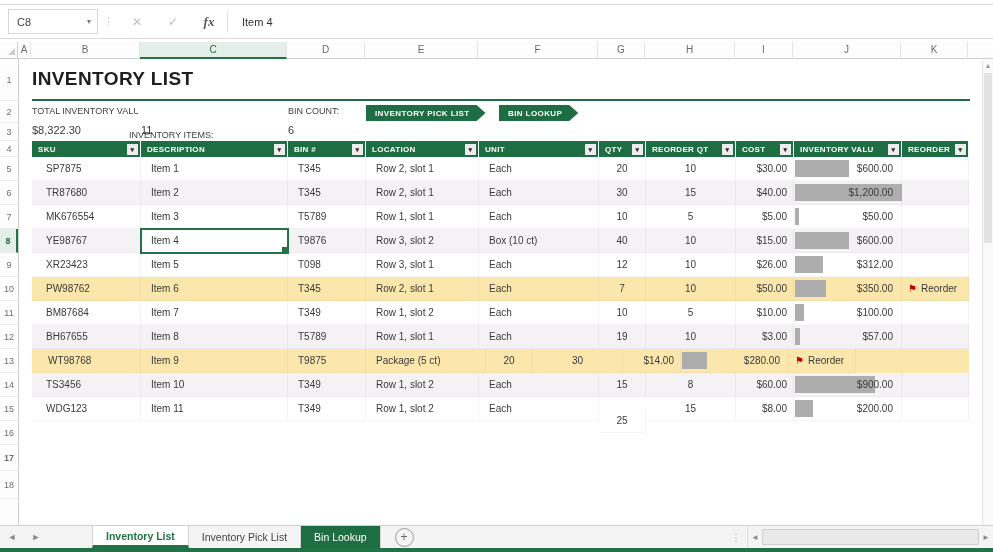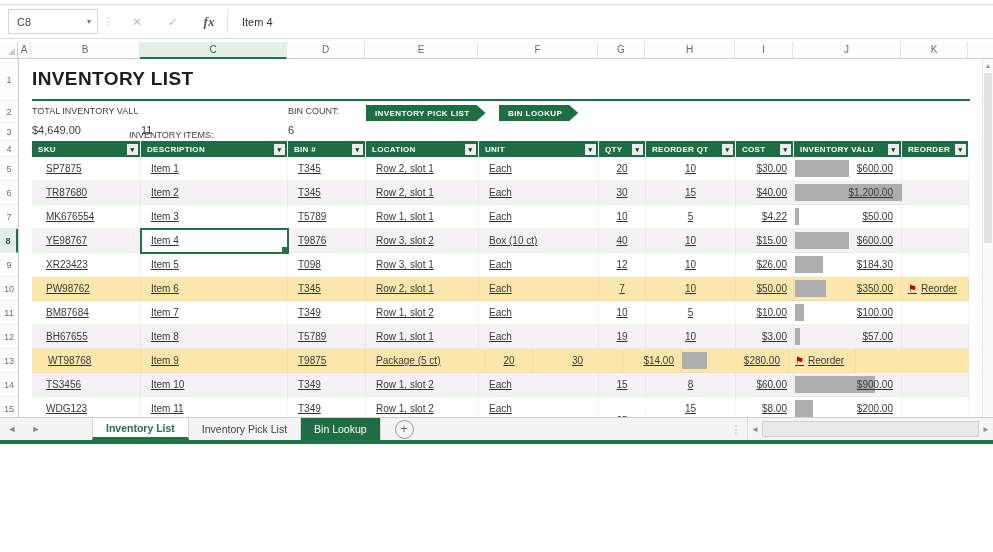--- a/index.html
+++ b/index.html
@@ -1,16 +1,16 @@
 <!DOCTYPE html>
 <html><head>
 <meta charset="utf-8">
 <style>
   html,body{margin:0;padding:0;background:#fff;}
-  .app{position:relative;width:993px;height:444px;background:#fff;overflow:hidden;
+  .app{position:relative;width:993px;height:552px;background:#fff;overflow:hidden;
        font-family:"Liberation Sans",sans-serif;color:#333;}
 
   
   .formula-bar{position:absolute;top:4px;left:0;right:0;height:33px;background:#fff;
     border-top:1px solid #dcdcdc;border-bottom:1px solid #dcdcdc;display:flex;align-items:center;}
   .name-box{margin-left:8px;width:88px;height:23px;border:1px solid #d6d6d6;display:flex;align-items:center;background:#fff;}
   .nb-text{flex:1;padding-left:8px;font-size:11px;color:#444;}
   .nb-caret{width:16px;text-align:center;color:#777;font-size:8px;cursor:default;}
   .fb-dots{margin:0 5px;color:#c3c3c3;font-size:11px;}
   .fb-btn{width:36px;text-align:center;font-size:12px;color:#bdbdbd;}
@@ -54,21 +54,21 @@
   .items-value{left:122px;}
   .bin-value{left:269px;}
 
   
   .inv-table{position:absolute;left:13px;top:82px;width:937px;}
   .thead{display:flex;height:16px;}
   .th{box-sizing:border-box;background:#1F6E43;color:#fff;font-size:8px;font-weight:bold;letter-spacing:0.3px;
     display:flex;align-items:center;padding-left:6px;border-right:1px solid #ffffff;overflow:hidden;white-space:nowrap;}
   .filter{margin-left:auto;margin-right:2px;flex:0 0 11px;width:11px;height:11px;background:#ededed;
     color:#2b2b2b;font-size:7px;line-height:11px;text-align:center;cursor:pointer;}
-  .tr{display:flex;height:24px;text-decoration:underline;}
+  .tr{display:flex;height:24px;}
   .tr.band{background:#F5F2F5;}
   .tr.hl{background:#FBE7AC;}
   .td{box-sizing:border-box;height:100%;font-size:10px;color:#3a3a3a;display:flex;align-items:center;
     padding-left:10px;border-right:1px solid rgba(120,120,120,0.08);border-bottom:1px solid rgba(120,120,120,0.07);
     position:relative;white-space:nowrap;overflow:hidden;}
   .td.first{padding-left:14px;}
   .td.c{justify-content:center;padding-left:0;}
   .td.r{justify-content:flex-end;padding-left:0;padding-right:6px;}
   .td.val{padding-right:8px;overflow:visible;}
   .bar{position:absolute;left:1px;top:3px;bottom:3px;background:#ADADAD;z-index:0;}
@@ -165,21 +165,21 @@
       </div>
     <div class="content">
       <div class="title-row">
         <span class="title">INVENTORY LIST</span>
       </div>
       <div class="label total-label">TOTAL INVENTORY VALU</div>
       <div class="label items-label">INVENTORY ITEMS:</div>
       <div class="label bin-label">BIN COUNT:</div>
       <div class="arrow-btn pick-btn">INVENTORY PICK LIST</div>
       <div class="arrow-btn lookup-btn">BIN LOOKUP</div>
-      <div class="value total-value">$4,649.00</div>
+      <div class="value total-value">$8,322.30</div>
       <div class="value items-value">11</div>
       <div class="value bin-value">6</div>
 
       <div class="inv-table">
         <div class="thead" id="thead">
             <div class="th" style="width: 109px;">
               <span>SKU</span>
               <div class="filter">▾</div>
             </div>
             <div class="th" style="width: 147px;">
@@ -251,21 +251,21 @@
               <div class="td k" style="width: 67px;"></div>
             </div>
             <div class="tr">
               <div class="td first" style="width: 109px;">MK676554</div>
               <div class="td" style="width: 147px;">Item 3</div>
               <div class="td" style="width: 78px;">T5789</div>
               <div class="td" style="width: 113px;">Row 1, slot 1</div>
               <div class="td" style="width: 120px;">Each</div>
               <div class="td c" style="width: 47px;">10</div>
               <div class="td c" style="width: 90px;">5</div>
-              <div class="td r" style="width: 58px;">$4.22</div>
+              <div class="td r" style="width: 58px;">$5.00</div>
               <div class="td r val" style="width: 108px;">
                 <div class="bar" style="width: 4%;"></div>
                 <div class="val-text">$50.00</div>
               </div>
               <div class="td k" style="width: 67px;"></div>
             </div>
             <div class="tr band">
               <div class="td first" style="width: 109px;">YE98767</div>
               <div class="td sel-cell" style="width: 147px;">Item 4<div class="handle"></div></div>
               <div class="td" style="width: 78px;">T9876</div>
@@ -284,21 +284,21 @@
               <div class="td first" style="width: 109px;">XR23423</div>
               <div class="td" style="width: 147px;">Item 5</div>
               <div class="td" style="width: 78px;">T098</div>
               <div class="td" style="width: 113px;">Row 3, slot 1</div>
               <div class="td" style="width: 120px;">Each</div>
               <div class="td c" style="width: 47px;">12</div>
               <div class="td c" style="width: 90px;">10</div>
               <div class="td r" style="width: 58px;">$26.00</div>
               <div class="td r val" style="width: 108px;">
                 <div class="bar" style="width: 26%;"></div>
-                <div class="val-text">$184.30</div>
+                <div class="val-text">$312.00</div>
               </div>
               <div class="td k" style="width: 67px;"></div>
             </div>
             <div class="tr hl">
               <div class="td first" style="width: 109px;">PW98762</div>
               <div class="td" style="width: 147px;">Item 6</div>
               <div class="td" style="width: 78px;">T345</div>
               <div class="td" style="width: 113px;">Row 2, slot 1</div>
               <div class="td" style="width: 120px;">Each</div>
               <div class="td c" style="width: 47px;">7</div>

